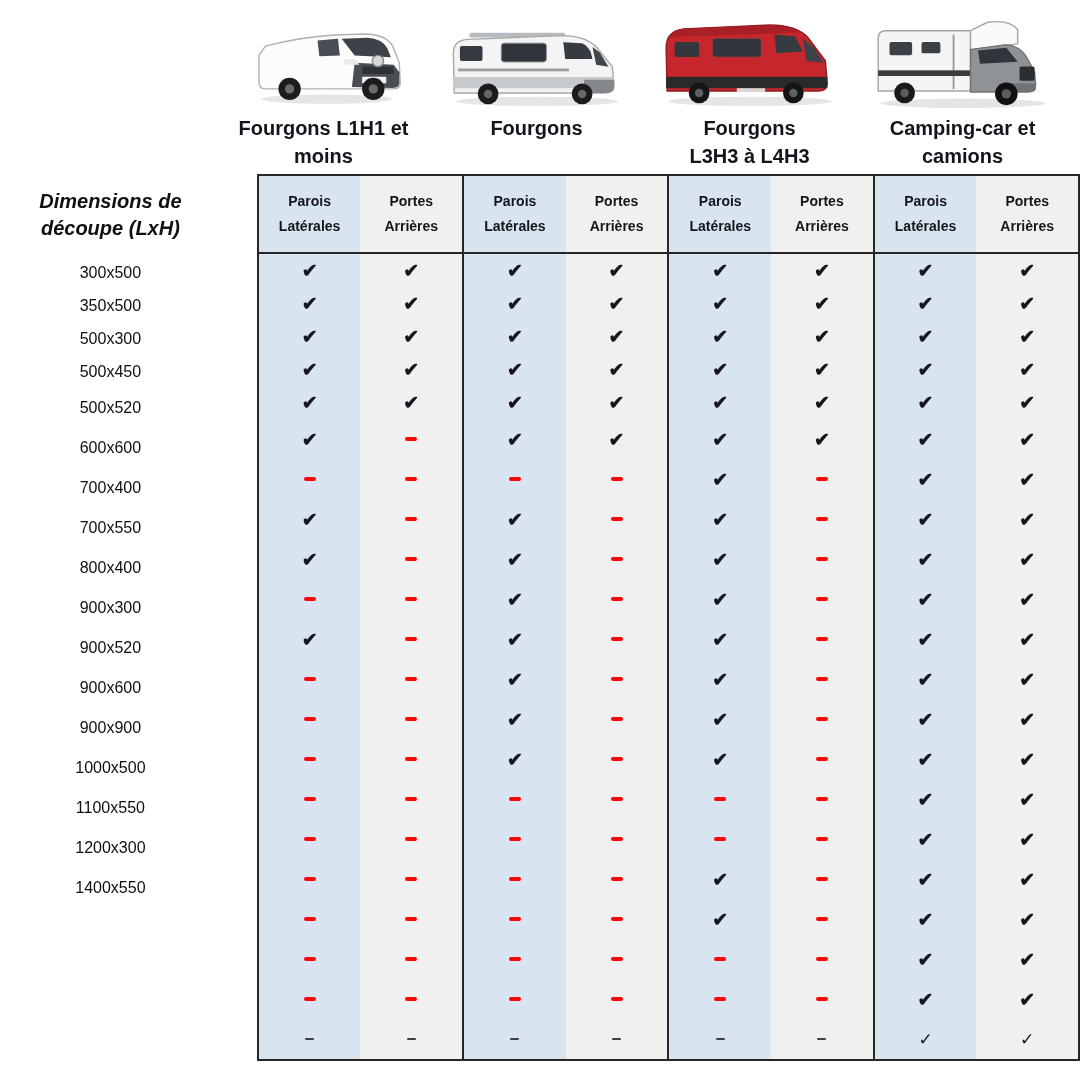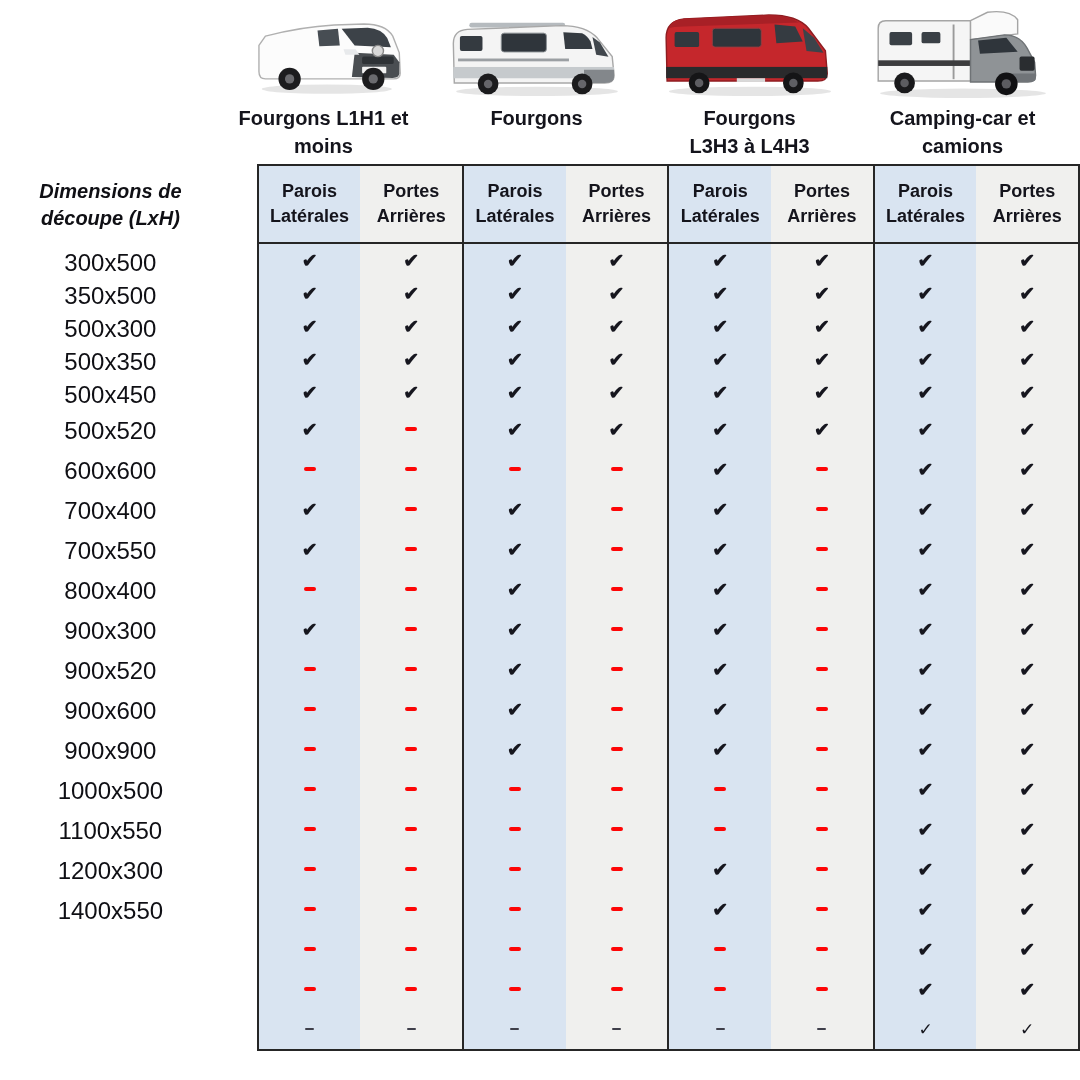--- a/index.html
+++ b/index.html
@@ -2,38 +2,38 @@
 <html style="--parois: #d9e4f1; --portes: #f0f0ee; --check: #16161e; --dashred: #fe0505; --dashdark: #3f3f4a; --border: #262626;"><head>
 <meta charset="utf-8">
 <style>
   :root{
     --parois:#d9e4f1; --portes:#f0f0ee; --check:#16161e;
     --dashred:#fe0505; --dashdark:#3f3f4a; --border:#262626;
   }
   *{box-sizing:border-box;}
   html,body{margin:0;padding:0;background:#fff;}
   body{width:1080px;height:1080px;font-family:"Liberation Sans",sans-serif;overflow:hidden;}
-  .wrap{}
+  .wrap{padding-top:10px;}
   .toprow{display:flex;margin-left:11px;}
   .spacer{width:206px;}
   .ghead{width:213px;text-align:center;}
   .gimg{height:98px;display:flex;align-items:flex-end;justify-content:center;}
   .gimg svg{display:block;}
   .gtitle{font-weight:bold;font-size:20px;line-height:28px;color:#14141c;margin-top:6px;height:60px;}
   .midrow{display:flex;margin-left:11px;gap:47px;}
   .labelcol{width:206px;}
   .dimtitle{height:82px;display:flex;flex-direction:column;justify-content:center;text-align:center;
     font-style:italic;font-weight:bold;font-size:20px;line-height:27px;color:#0f0f14;}
-  .rowlabel{display:flex;align-items:center;justify-content:center;font-size:24px;color:#0f0f14;}
+  .rowlabel{display:flex;align-items:center;justify-content:center;font-size:16px;color:#0f0f14;}
   .row-sm{height:33px;}
   .row-lg{height:40px;text-align:center;}
   .table{width:853px;border:2px solid var(--border);}
   .thead{display:flex;height:78px;border-bottom:2px solid var(--border);}
   .hcell{flex:1 1 0;display:flex;flex-direction:column;align-items:center;justify-content:center;
-    font-weight:bold;font-size:18px;line-height:25px;color:#14141c;}
+    font-weight:bold;font-size:14px;line-height:25px;color:#14141c;}
   .parois{background:var(--parois);}
   .portes{background:var(--portes);}
   .gsep{border-left:2px solid var(--border);}
   .trow{display:flex;}
   .cell{flex:1 1 0;display:flex;align-items:center;justify-content:center;}
   .chk{font-size:19px;font-weight:bold;color:var(--check);line-height:1;}
   .chk.thin{font-weight:normal;font-size:17px;}
   .dashbar{width:12px;height:4px;border-radius:2px;background:var(--dashred);display:inline-block;}
   .dashbar.thin{width:9px;height:2px;border-radius:1px;background:var(--dashdark);}
 </style>
@@ -147,21 +147,20 @@
   <div class="midrow">
     <div class="labelcol">
       <div class="dimtitle">
         <div>Dimensions de</div>
         <div>découpe (LxH)</div>
       </div>
       <div>
           <div class="rowlabel row-sm">300x500</div>
           <div class="rowlabel row-sm">350x500</div>
           <div class="rowlabel row-sm">500x300</div>
-          <div class="rowlabel row-sm">500x350</div>
           <div class="rowlabel row-sm">500x450</div>
           <div class="rowlabel row-lg">500x520</div>
           <div class="rowlabel row-lg">600x600</div>
           <div class="rowlabel row-lg">700x400</div>
           <div class="rowlabel row-lg">700x550</div>
           <div class="rowlabel row-lg">800x400</div>
           <div class="rowlabel row-lg">900x300</div>
           <div class="rowlabel row-lg">900x520</div>
           <div class="rowlabel row-lg">900x600</div>
           <div class="rowlabel row-lg">900x900</div>

